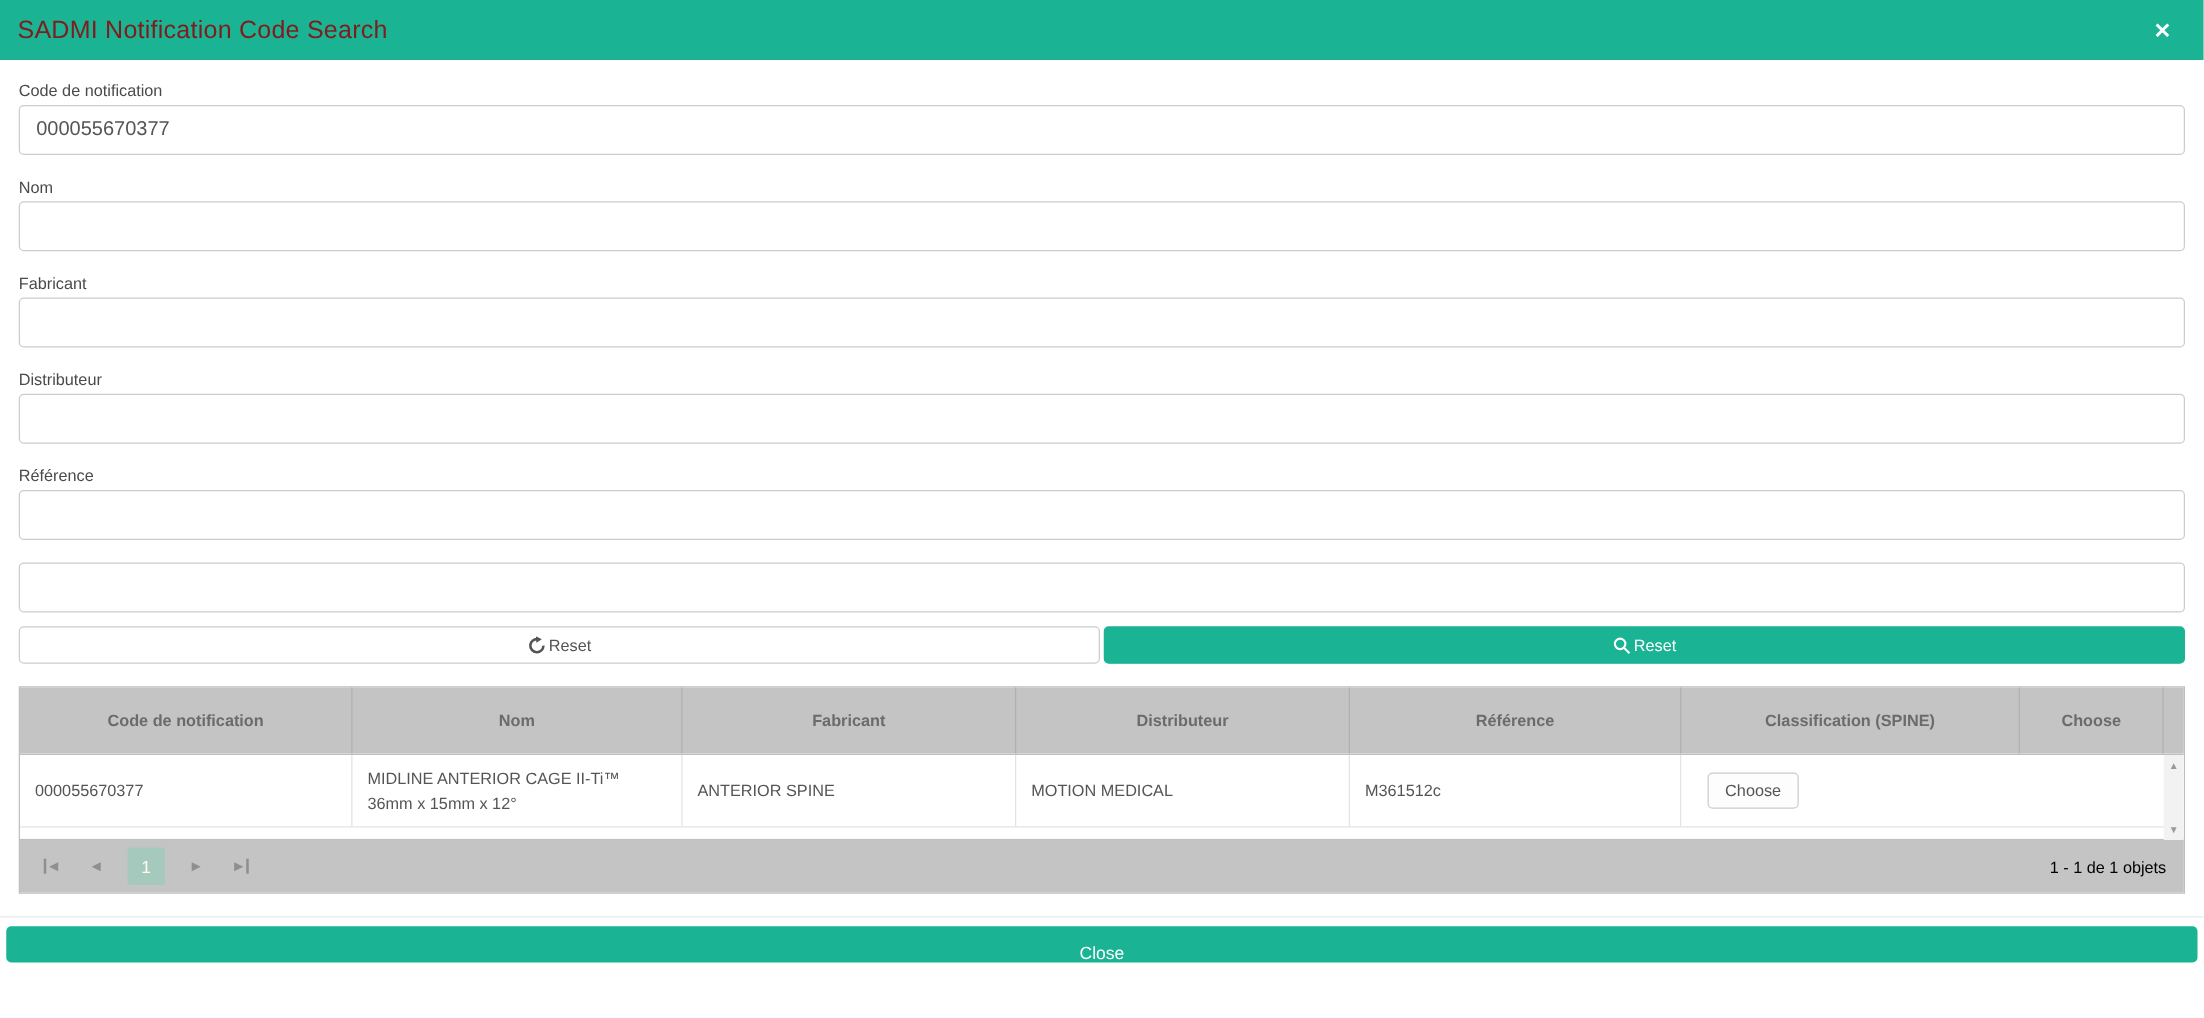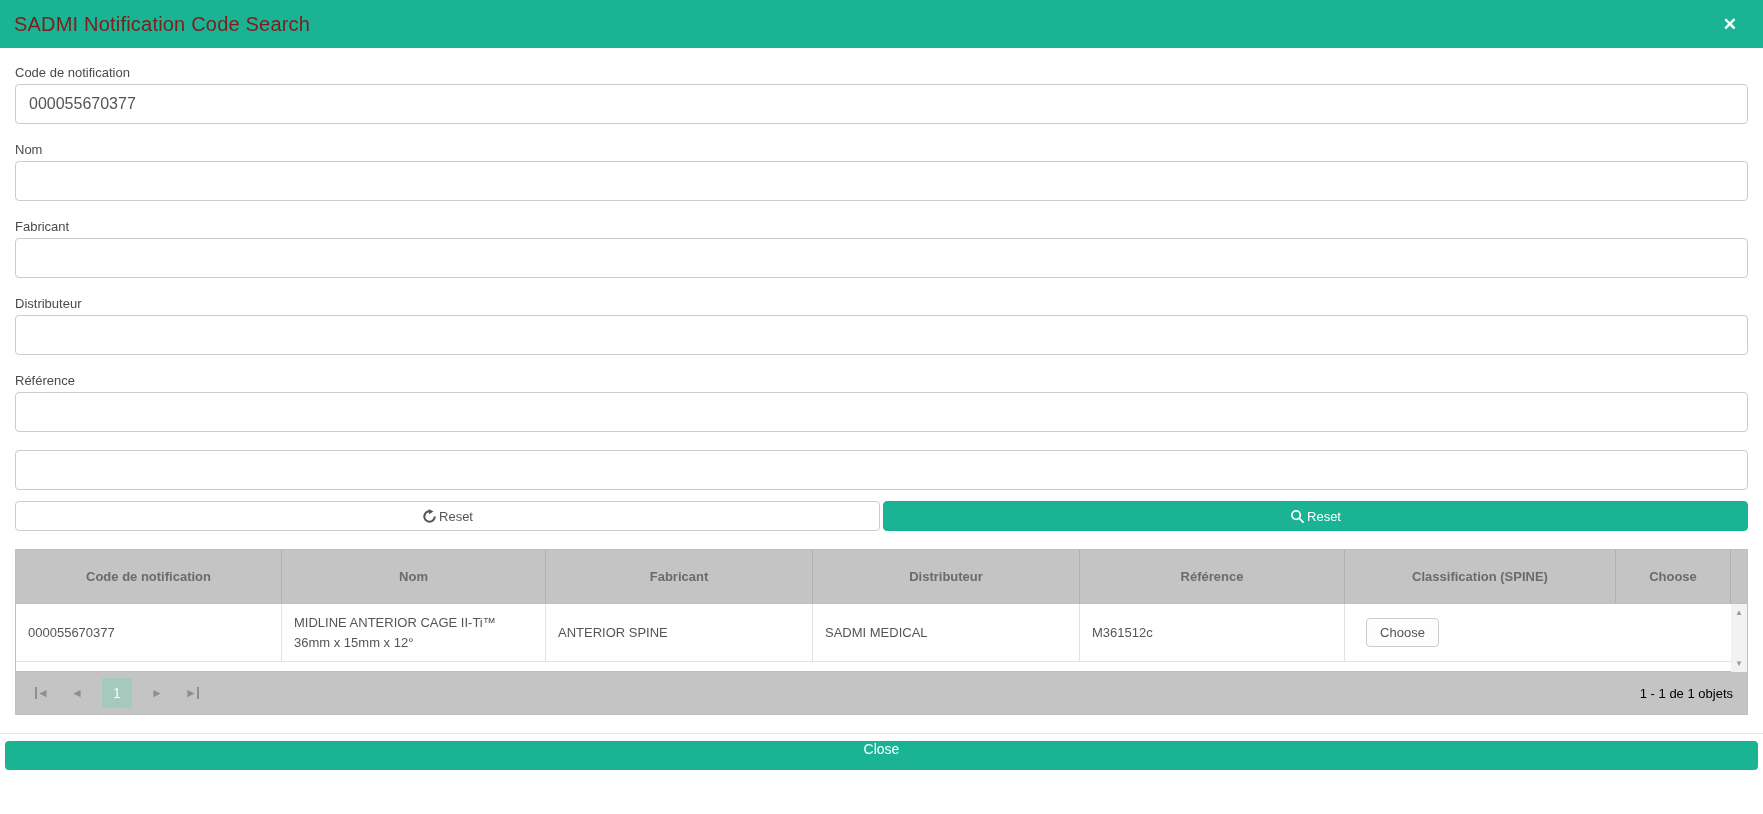--- a/index.html
+++ b/index.html
@@ -58,21 +58,21 @@
     color:#8f8f8f; font-size:12px; cursor:pointer; }
   .pg-first, .pg-last { position:relative; }
   .pg-first::before { content:""; position:absolute; left:5px; top:7px; width:2px; height:12px; background:#8f8f8f; }
   .pg-last::after  { content:""; position:absolute; right:5px; top:7px; width:2px; height:12px; background:#8f8f8f; }
   .pg-page { width:30px; height:30px; background:#a5c9bc; color:#fdfdeb; font-size:14px;
     display:flex; align-items:center; justify-content:center; border-radius:2px; cursor:pointer; margin:0 4px; }
   .pg-info { margin-left:auto; font-size:13px; color:#000000; }
 
   
   .footer-divider { margin-top:18px; border-top:1px solid #e7e7e7; width:100%; }
-  .btn-close { display:flex; align-items:flex-start; justify-content:center; background:#1ab394;
+  .btn-close { display:flex; align-items:flex-end; justify-content:center; background:#1ab394;
     color:#fff; font-size:14px; height:29px; margin:7px 5px 0 5px; border-radius:4px;
     cursor:pointer; font-family:"Liberation Sans", sans-serif; }
 </style>
 </head>
 <body>
 
 <div class="modal-header">
   <span class="modal-title">SADMI Notification Code Search</span>
   <span class="close-x">✕</span>
 </div>
@@ -135,21 +135,21 @@
     <div class="gh-cell c5">Classification (SPINE)</div>
     <div class="gh-cell c6">Choose</div>
     <div class="gh-cell c7"></div>
   </div>
 
   <div class="grid-body">
     <div class="grid-row">
       <div class="gb-cell c0">000055670377</div>
       <div class="gb-cell c1">MIDLINE ANTERIOR CAGE II-Ti™ 36mm x 15mm x 12°</div>
       <div class="gb-cell c2">ANTERIOR SPINE</div>
-      <div class="gb-cell c3">SADMI MEDICAL</div>
+      <div class="gb-cell c3">MOTION MEDICAL</div>
       <div class="gb-cell c4">M361512c</div>
       <div class="gb-cell c6 center" style="border-right:none;">
         <button class="choose-btn">Choose</button>
       </div>
     </div>
     <div class="vscroll">
       <span class="vs-arrow">▲</span>
       <span class="vs-arrow">▼</span>
     </div>
   </div>

